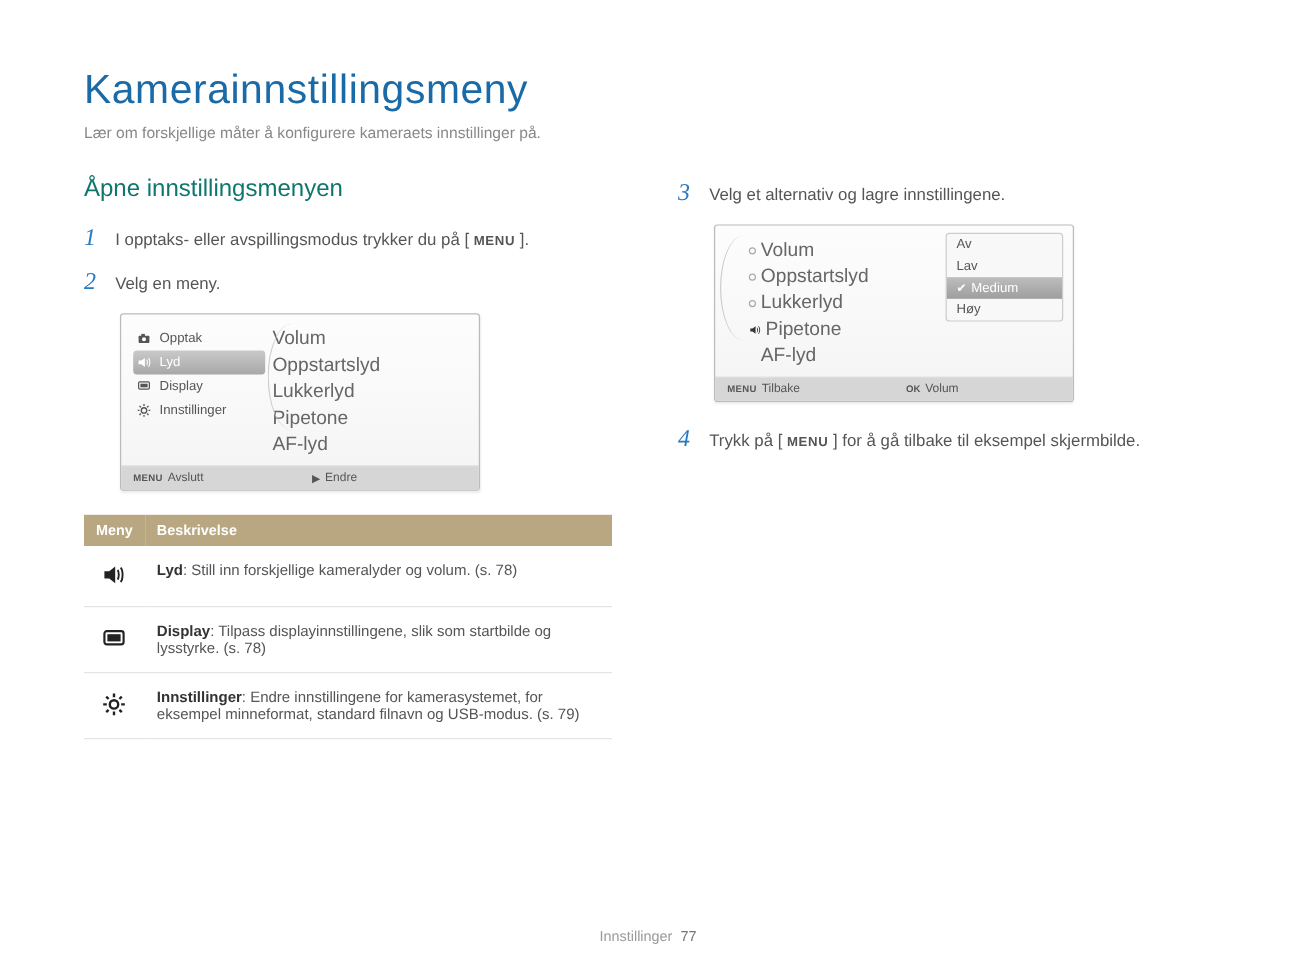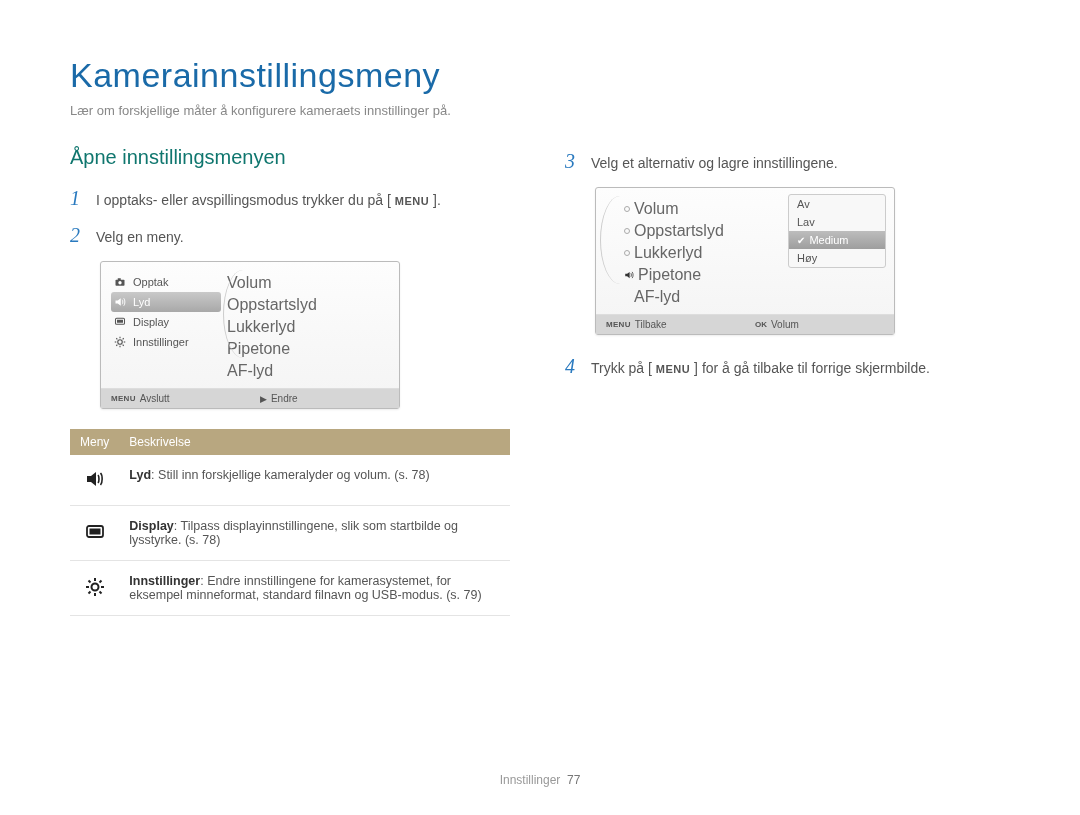--- a/index.html
+++ b/index.html
@@ -166,21 +166,21 @@
   table.desc {
     border-collapse: collapse;
     width: 440px;
     margin-left: 0;
     font-size: 12.5px;
     color: #555;
   }
   table.desc th {
     background: #b8a780;
     color: #fff;
-    font-weight: 400;
+    font-weight: 700;
     text-align: left;
     padding: 6px 10px;
     font-size: 12px;
   }
   table.desc td {
     border-bottom: 1px solid #e4e4e4;
     padding: 13px 10px;
     vertical-align: top;
   }
   table.desc td.icon-cell {
@@ -434,21 +434,21 @@
             <span>Volum</span>
           </div>
         </div>
       </div>
 
       <div class="step">
         <span class="step-num">4</span>
         <span>
           <span>Trykk på [</span>
           <span class="menu-badge">MENU</span>
-          <span>] for å gå tilbake til forrige skjermbilde.</span>
+          <span>] for å gå tilbake til eksempel skjermbilde.</span>
         </span>
       </div>
     </div>
   </div>
 </div>
 
 <div class="footer">
   <span>Innstillinger</span>&nbsp;
   <span class="pnum">77</span>
 </div>

